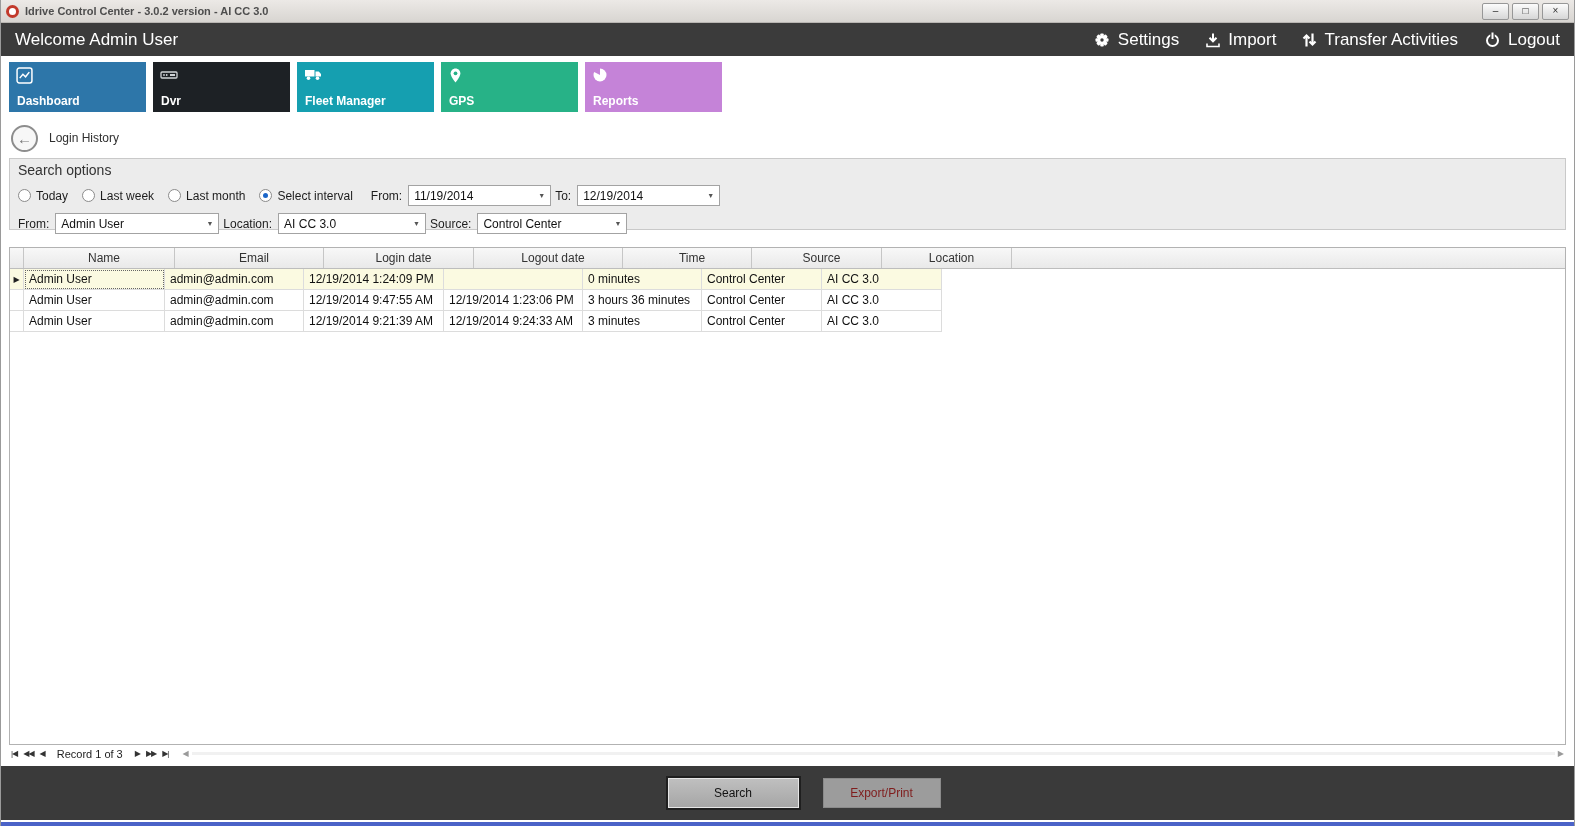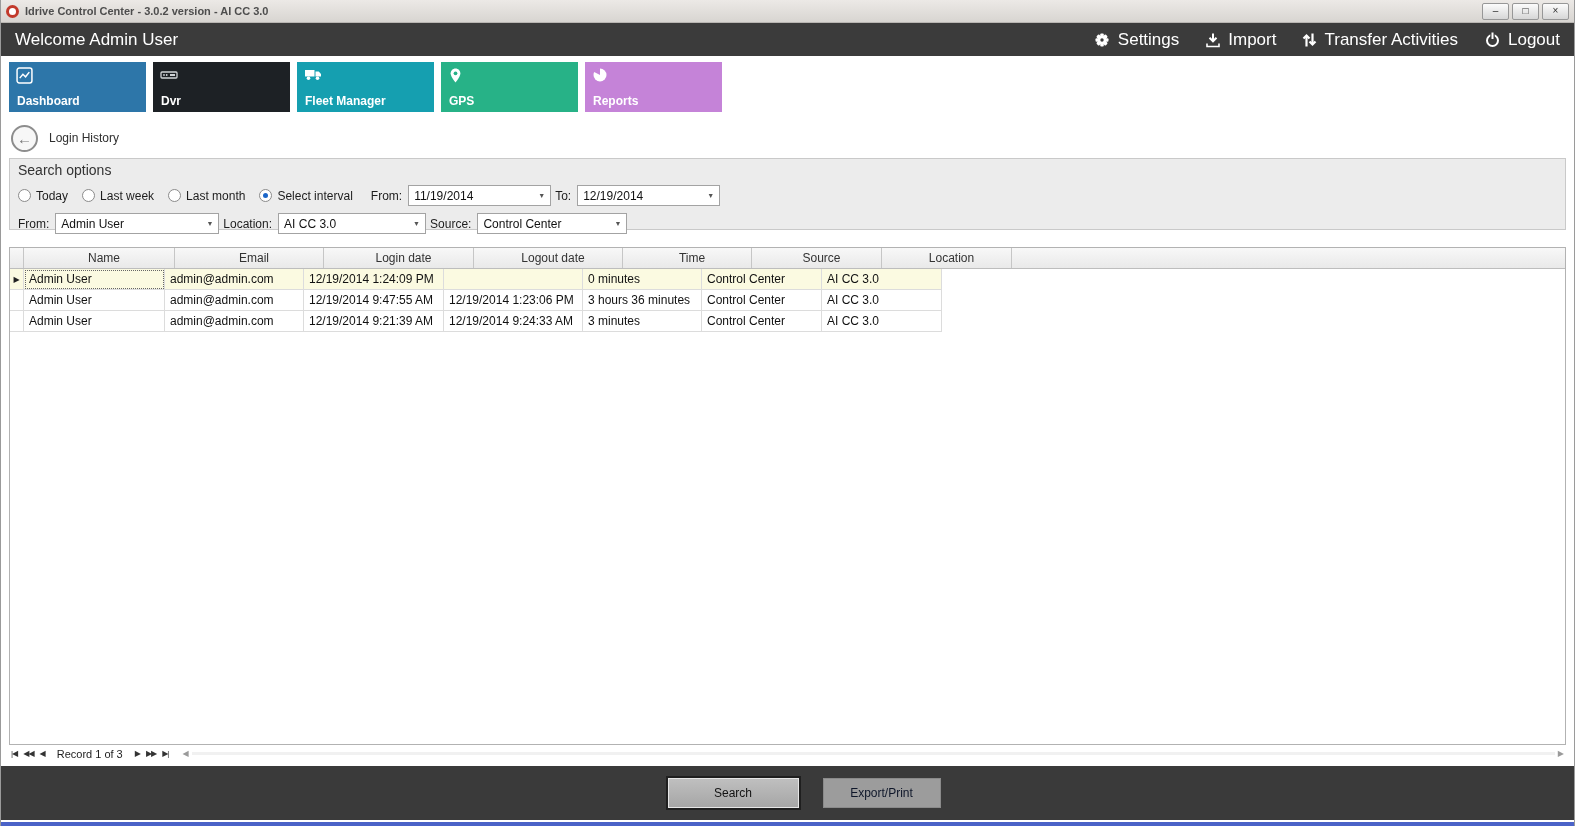--- a/index.html
+++ b/index.html
@@ -84,21 +84,21 @@
   .h-scroll .arr { font-size:8px; color:#9a9a9a; cursor:pointer; }
   .h-scroll .track { flex:1; height:3px; background:#f1f1f1; margin:0 3px; }
 
   
   .footer { position:absolute; left:0; right:0; bottom:6px; height:54px; background:#3a3a3a;
     display:flex; align-items:center; padding-left:33px; gap:24px;justify-content:center; }
   .btn { height:30px; font-size:12px; display:flex; align-items:center; justify-content:center;
     cursor:pointer; }
   .btn-search { width:131px; background:linear-gradient(#bfbfbf,#a6a6a6); color:#131313;
     border:1px solid #e6e6e6; box-shadow:0 0 0 2px #1f1f1f; }
-  .btn-export { width:118px; background:#9c9c9c; color:#0f172a; border:1px solid #8a8a8a; }
+  .btn-export { width:118px; background:#9c9c9c; color:#7f1d1d; border:1px solid #8a8a8a; }
 
   .bottom-strip { position:absolute; left:0; right:0; bottom:0; height:4px; background:#4b63c8; }
 </style>
 </head>
 <body>
 
 <div class="titlebar">
   <span class="title-logo"></span>
   <span class="title-text">Idrive Control Center - 3.0.2 version - AI CC 3.0</span>
   <span class="win-btns">

